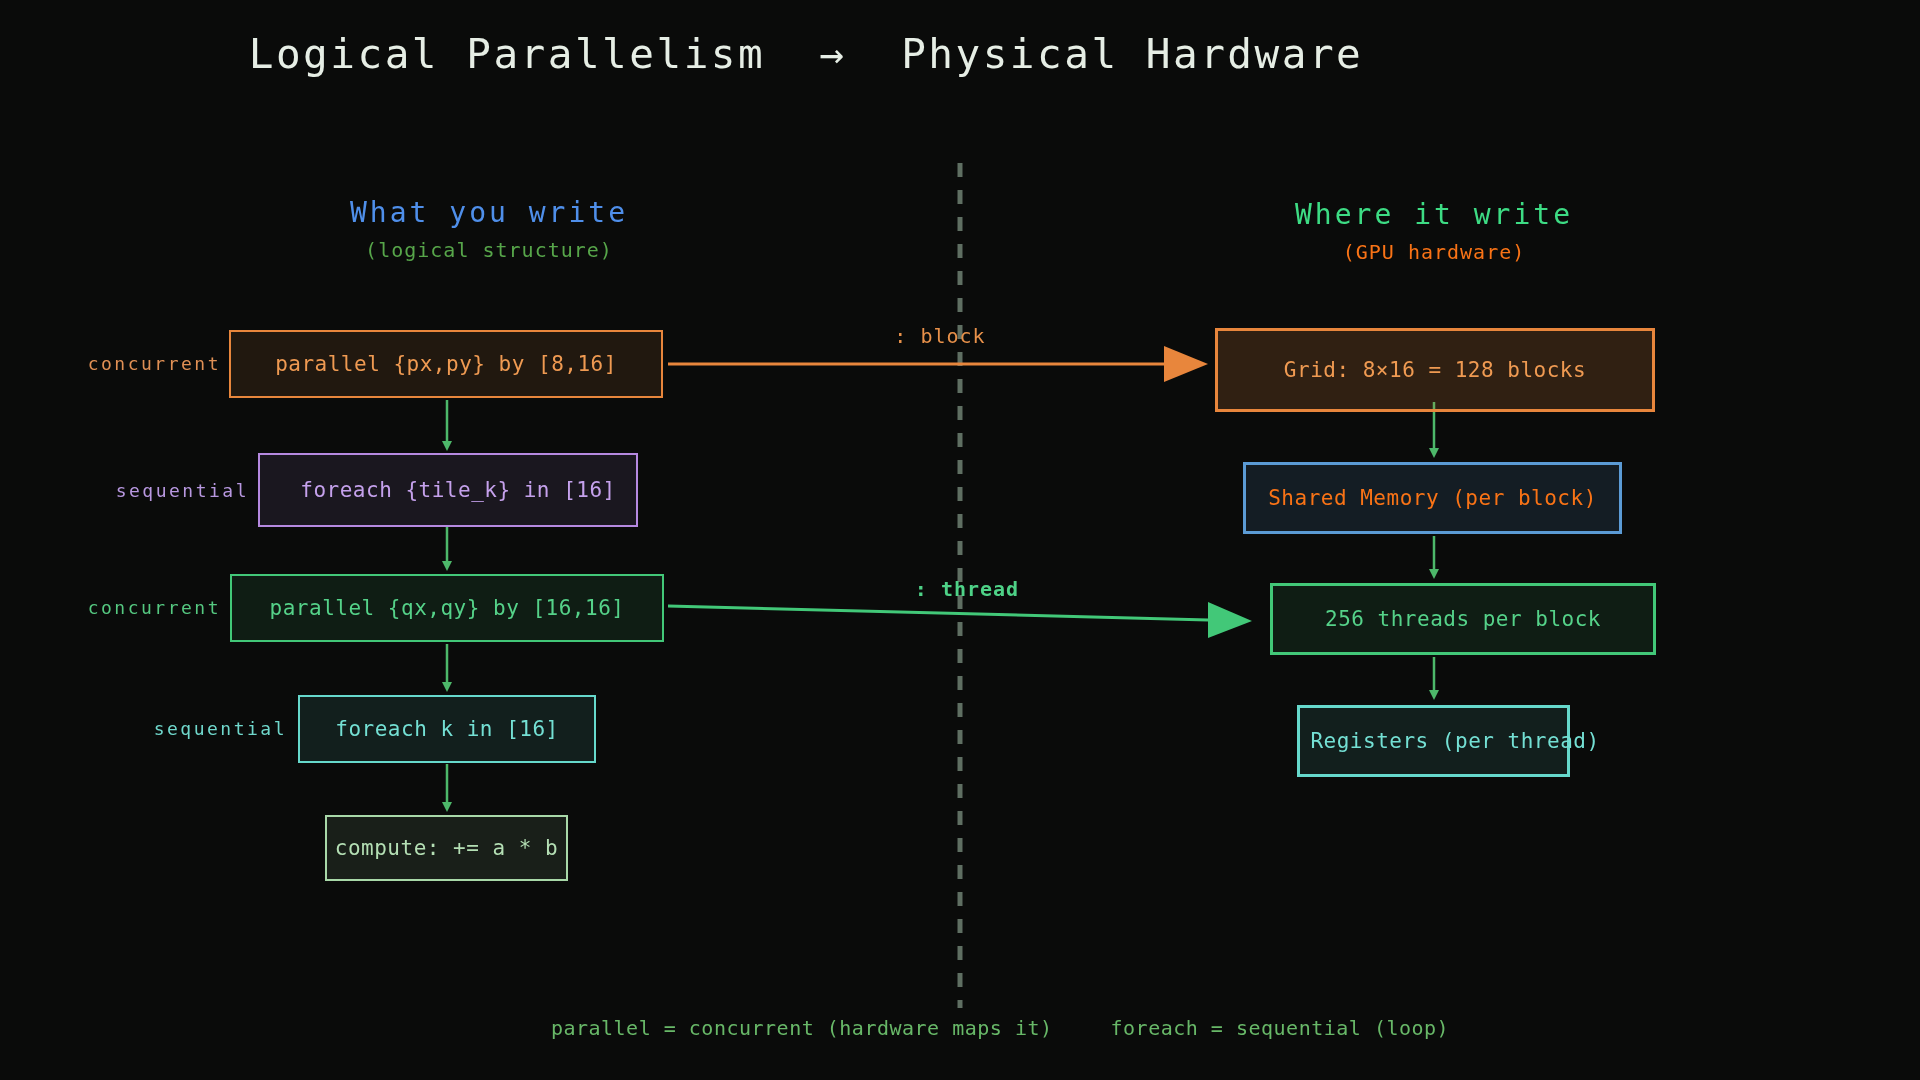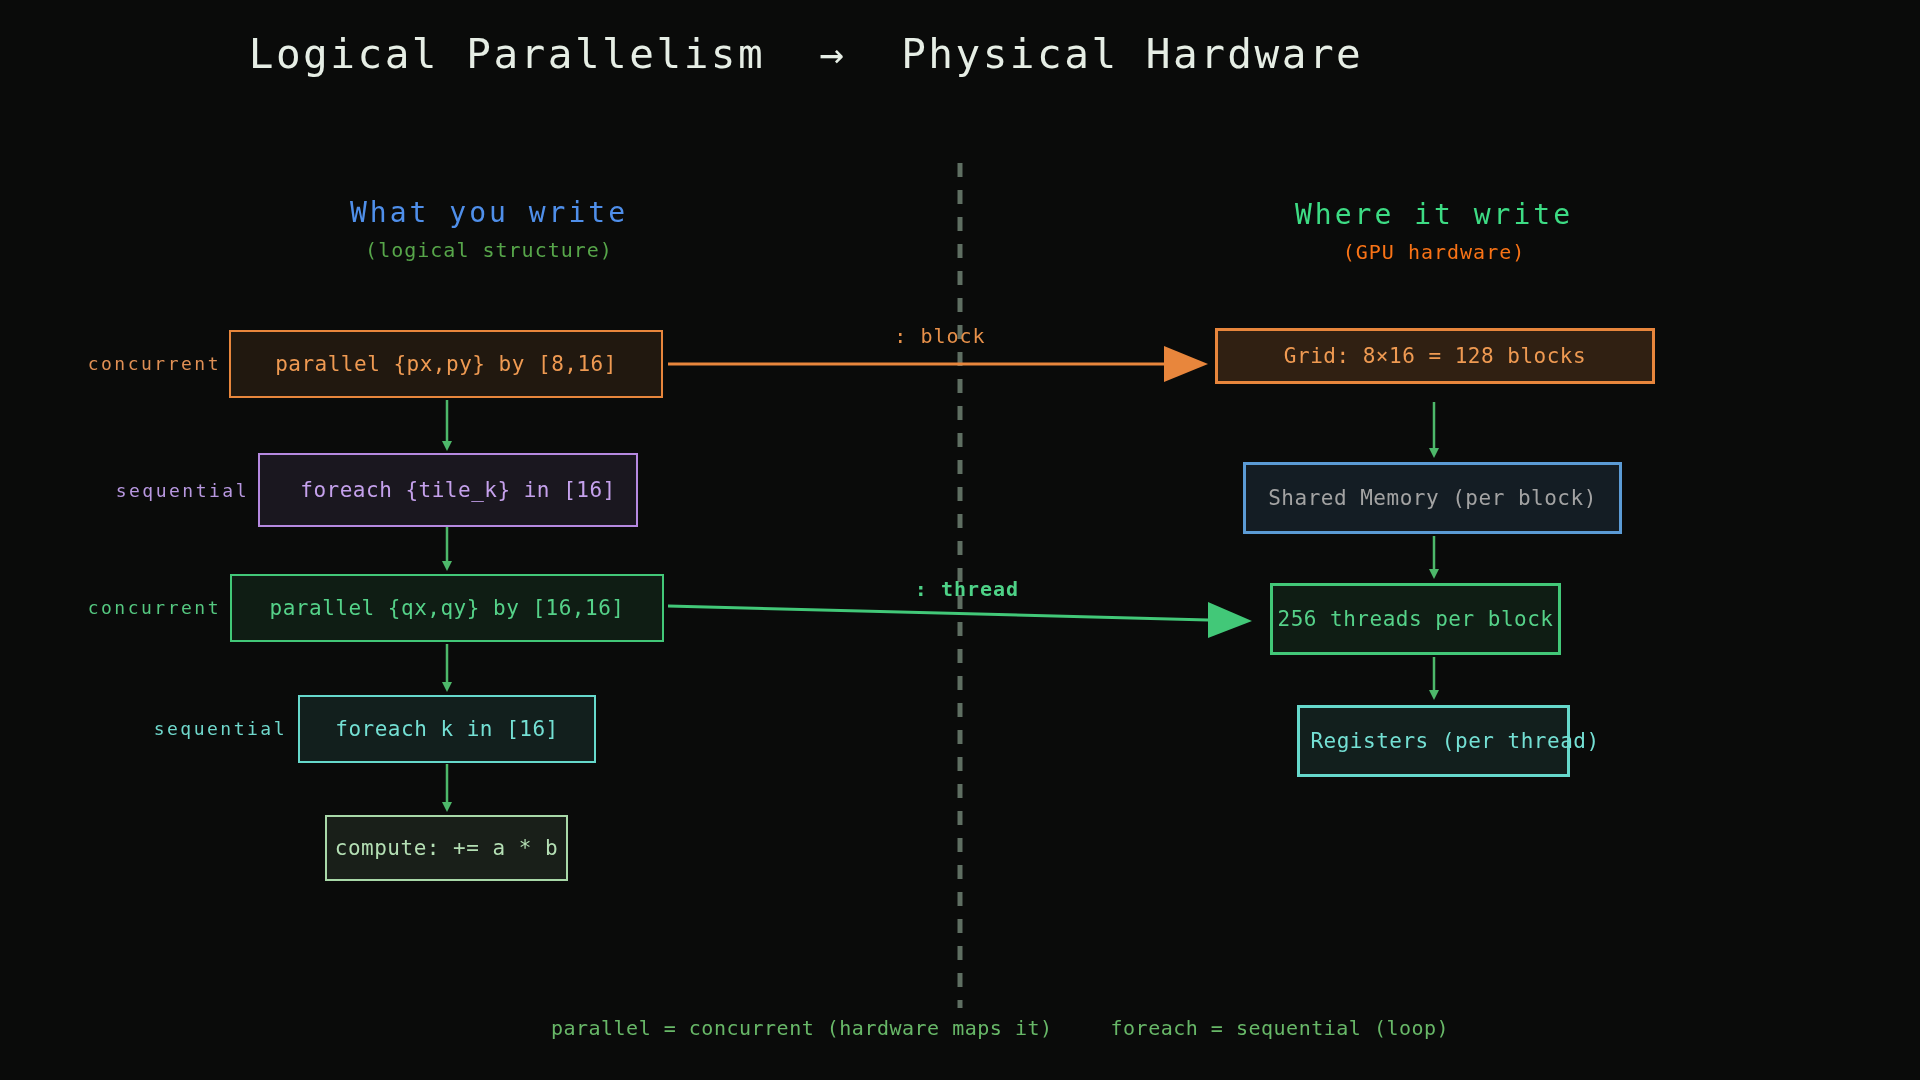--- a/index.html
+++ b/index.html
@@ -56,21 +56,21 @@
     overflow: visible;
   }
   .box.thick { border-width: 3px; }
 
   .orange-box { border-color:#e8863c; color:#ef9a52; background:rgba(232,134,60,0.11); }
   .orange-box.thick { background:rgba(200,120,50,0.20); }
   .purple-box { border-color:#b589e0; color:#c5a1ec; background:rgba(181,137,224,0.10); }
   .green-box  { border-color:#42c878; color:#55d289; background:rgba(66,200,120,0.10); }
   .teal-box   { border-color:#66d9cc; color:#74e0d4; background:rgba(102,217,204,0.10); }
   .ltgreen-box{ border-color:#a8d8a8; color:#b4dfb4; background:rgba(168,216,168,0.10); }
-  .blue-box   { border-color:#5b9bd5; color:#a3a3a3; background:rgba(91,155,213,0.13);text-align:right; }
+  .blue-box   { border-color:#5b9bd5; color:#f97316; background:rgba(91,155,213,0.13);text-align:right; }
 
   .side-label {
     position: absolute;
     text-align: right;
     font-size: 18px;
     letter-spacing: 2.5px;
     line-height: 22px;
     white-space: nowrap;
   }
   .side-orange { color:#e09055; }
@@ -156,23 +156,23 @@
   <div class="side-label side-purple" style="left:40px; top:480px; width:209px;">sequential</div>
   <div class="side-label side-green" style="left:40px; top:597px; width:181px;">concurrent</div>
   <div class="side-label side-teal" style="left:40px; top:718px; width:247px;">sequential</div>
 
   <div class="box orange-box" style="left:229px; top:330px; width:434px; height:68px;">parallel {px,py} by [8,16]</div>
   <div class="box purple-box" style="left:258px; top:453px; width:380px; height:74px;padding-left:20px;">foreach {tile_k} in [16]</div>
   <div class="box green-box" style="left:230px; top:574px; width:434px; height:68px;">parallel {qx,qy} by [16,16]</div>
   <div class="box teal-box" style="left:298px; top:695px; width:298px; height:68px;">foreach k in [16]</div>
   <div class="box ltgreen-box" style="left:325px; top:815px; width:243px; height:66px;">compute: += a * b</div>
 
-  <div class="box orange-box thick" style="left:1215px; top:328px; width:440px; height:56px;">Grid: 8×16 = 128 blocks</div>
+  <div class="box orange-box thick" style="left:1215px; top:328px; width:440px; height:84px;">Grid: 8×16 = 128 blocks</div>
   <div class="box blue-box thick" style="left:1243px; top:462px; width:379px; height:72px;">Shared Memory (per block)</div>
-  <div class="box green-box thick" style="left:1270px; top:583px; width:291px; height:72px;">256 threads per block</div>
+  <div class="box green-box thick" style="left:1270px; top:583px; width:386px; height:72px;">256 threads per block</div>
   <div class="box teal-box thick" style="left:1297px; top:705px; width:273px; height:72px;padding-left:43px;">Registers (per thread)</div>
 
   <div class="arrow-label label-orange" style="left:840px; top:324px; width:200px;">: block</div>
   <div class="arrow-label label-green" style="left:867px; top:577px; width:200px;">: thread</div>
 
   <div class="abs footer">
     <span>parallel = concurrent (hardware maps it)</span>
     <span>foreach = sequential (loop)</span>
   </div>
 

